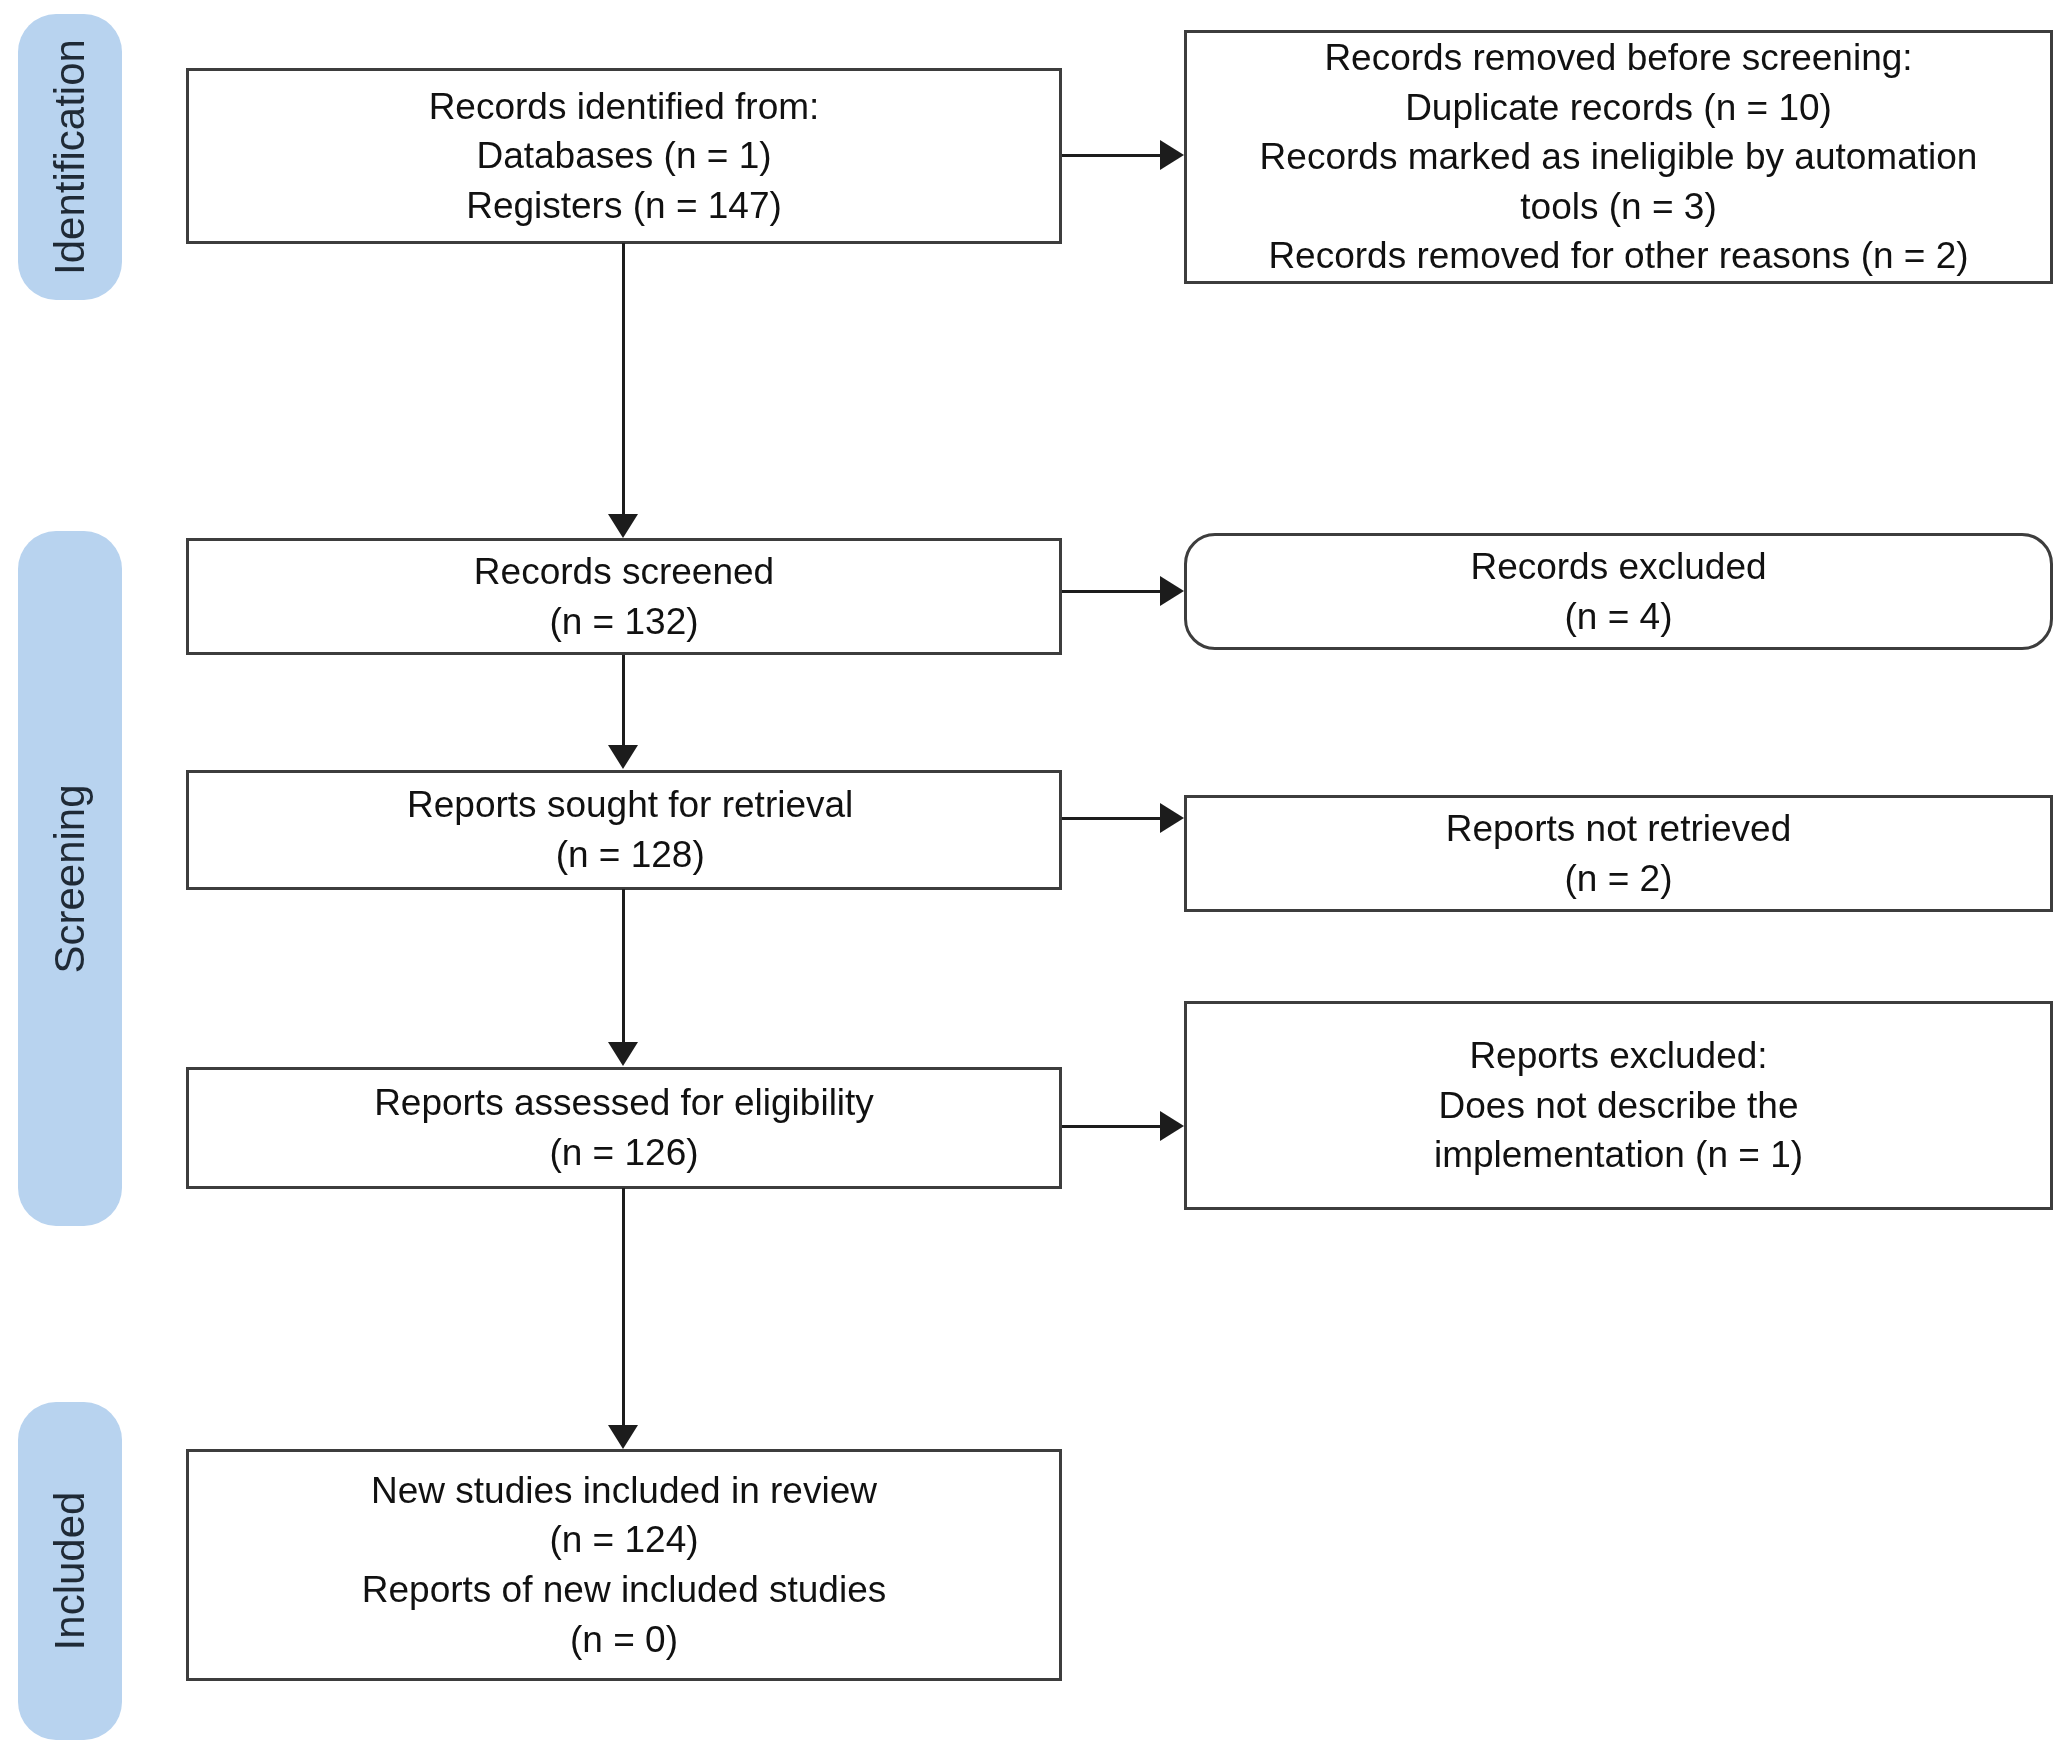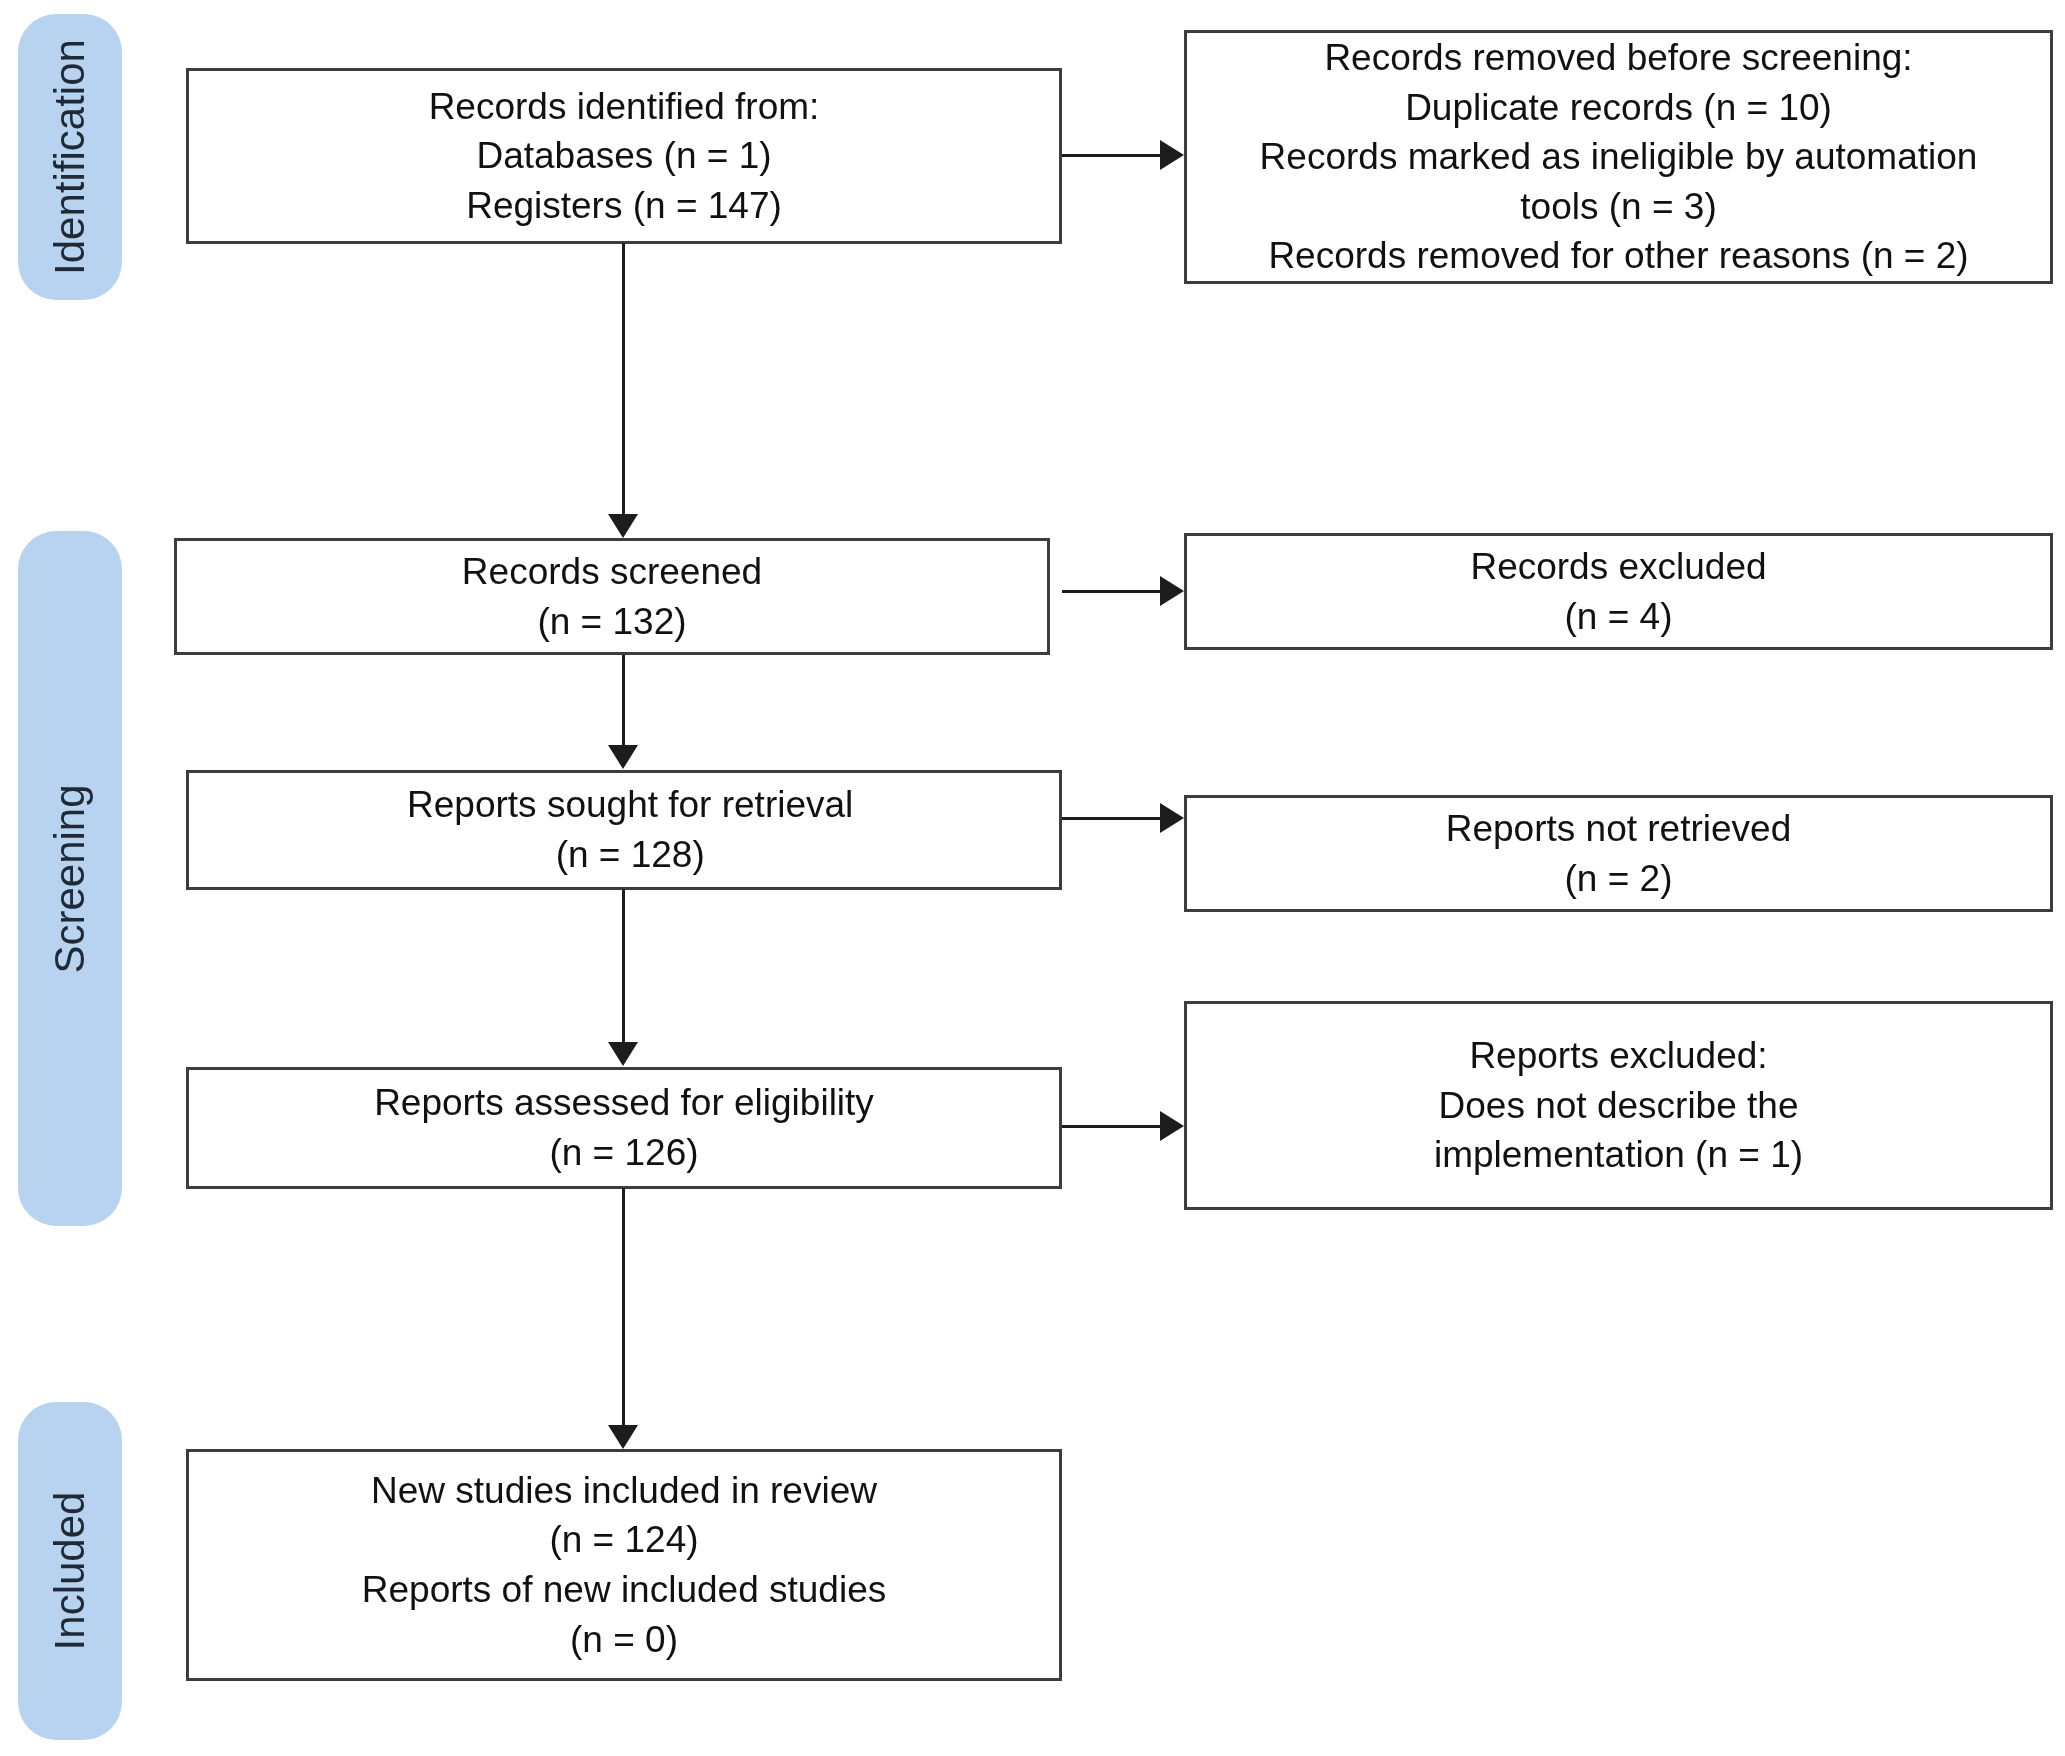--- a/index.html
+++ b/index.html
@@ -81,21 +81,21 @@
   <div class="stage" style="top:1402px; height:338px;">
     <span class="stage-text">Included</span>
   </div>
 
   <div class="box" style="left:186px; top:68px; width:876px; height:176px;">
     <span class="line">Records identified from:</span>
     <span class="line">Databases (n = 1)</span>
     <span class="line">Registers (n = 147)</span>
   </div>
 
-  <div class="box" style="left:174px; top:538px; width:876px; height:117px;">
+  <div class="box" style="left:186px; top:538px; width:876px; height:117px;">
     <span class="line">Records screened</span>
     <span class="line">(n = 132)</span>
   </div>
 
   <div class="box" style="left:186px; top:770px; width:876px; height:120px;padding-left:25px;">
     <span class="line">Reports sought for retrieval</span>
     <span class="line">(n = 128)</span>
   </div>
 
   <div class="box" style="left:186px; top:1067px; width:876px; height:122px;">
@@ -111,21 +111,21 @@
   </div>
 
   <div class="box" style="left:1184px; top:30px; width:869px; height:254px;">
     <span class="line">Records removed before screening:</span>
     <span class="line">Duplicate records (n = 10)</span>
     <span class="line">Records marked as ineligible by automation</span>
     <span class="line">tools (n = 3)</span>
     <span class="line">Records removed for other reasons (n = 2)</span>
   </div>
 
-  <div class="box" style="left:1184px; top:533px; width:869px; height:117px;">
+  <div class="box" style="left:1184px; top:533px; width:869px; height:117px;border-radius:31px;">
     <span class="line">Records excluded</span>
     <span class="line">(n = 4)</span>
   </div>
 
   <div class="box" style="left:1184px; top:795px; width:869px; height:117px;">
     <span class="line">Reports not retrieved</span>
     <span class="line">(n = 2)</span>
   </div>
 
   <div class="box" style="left:1184px; top:1001px; width:869px; height:209px;">

